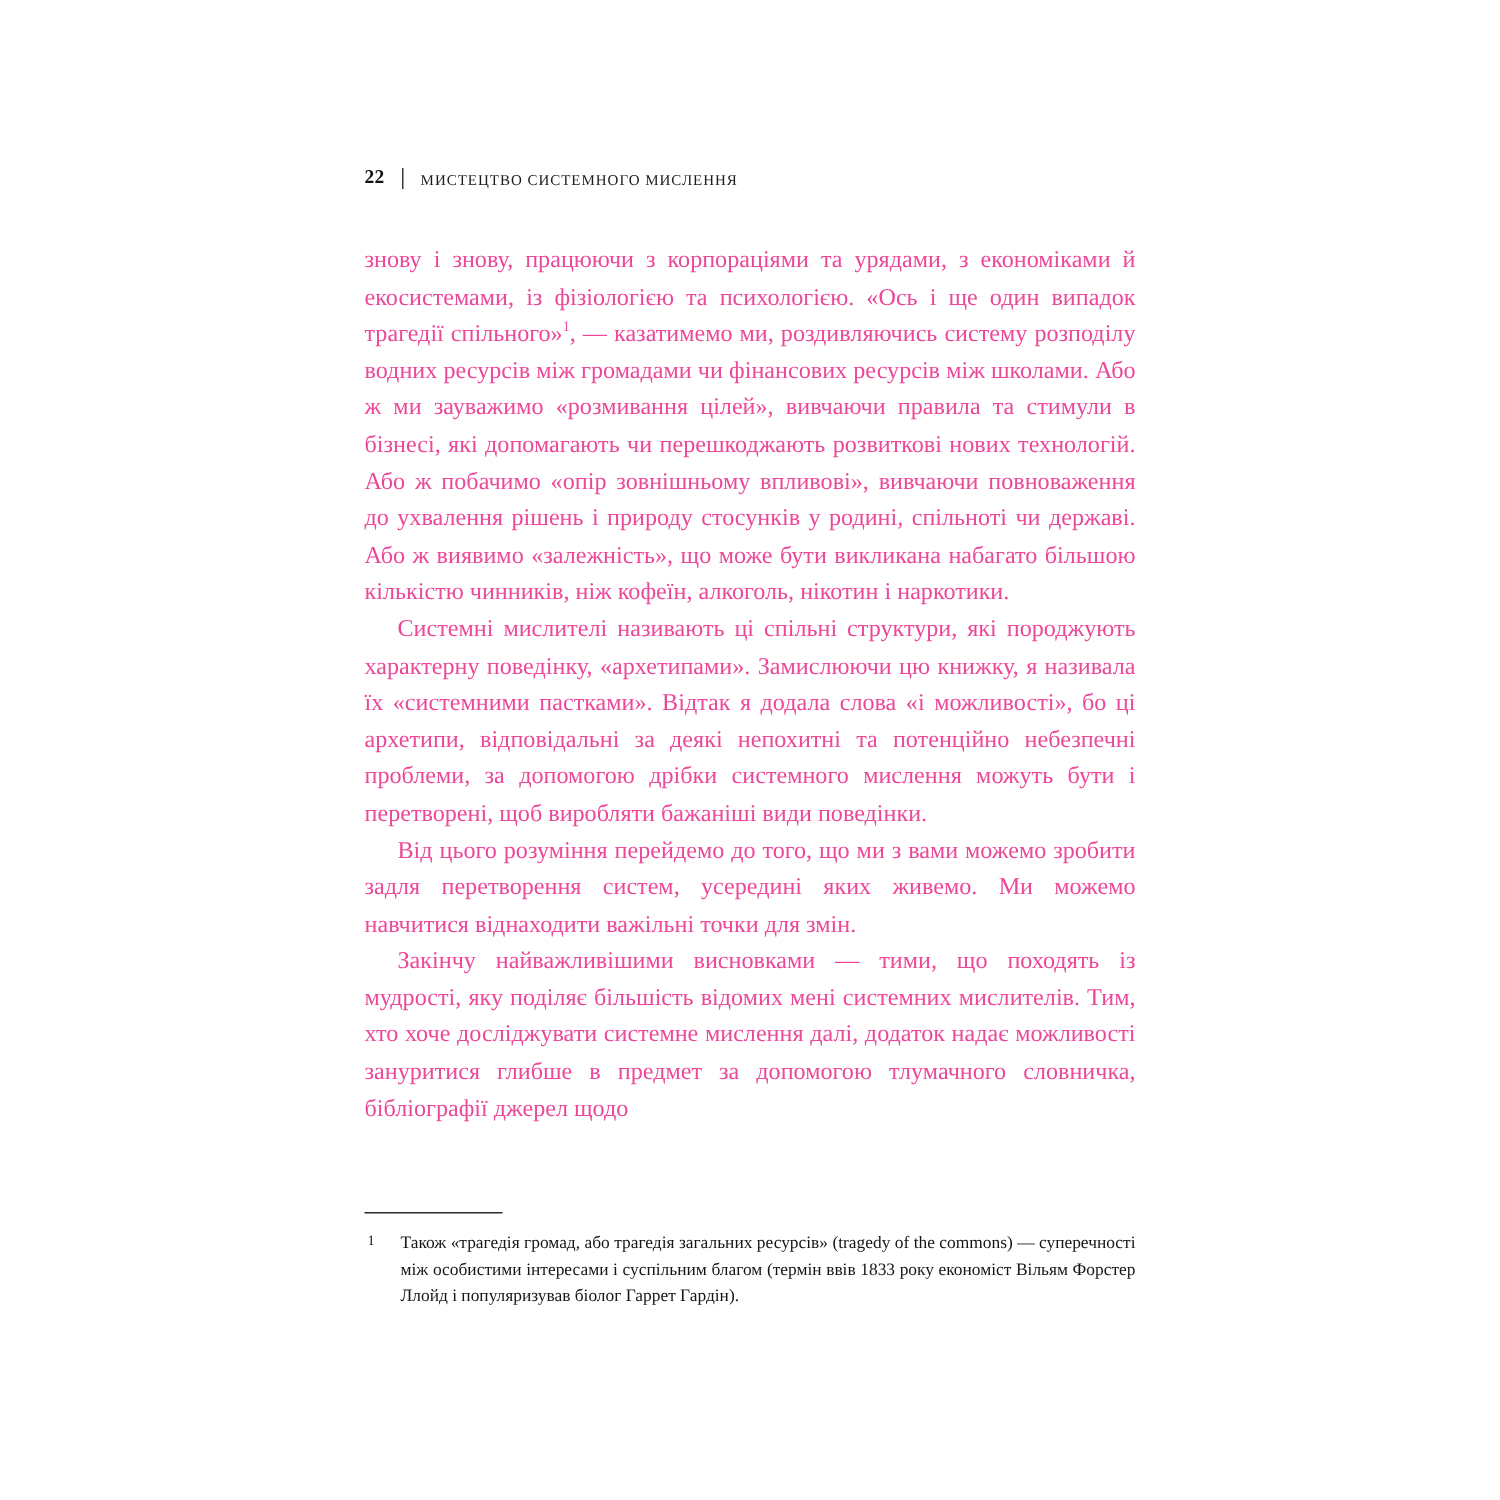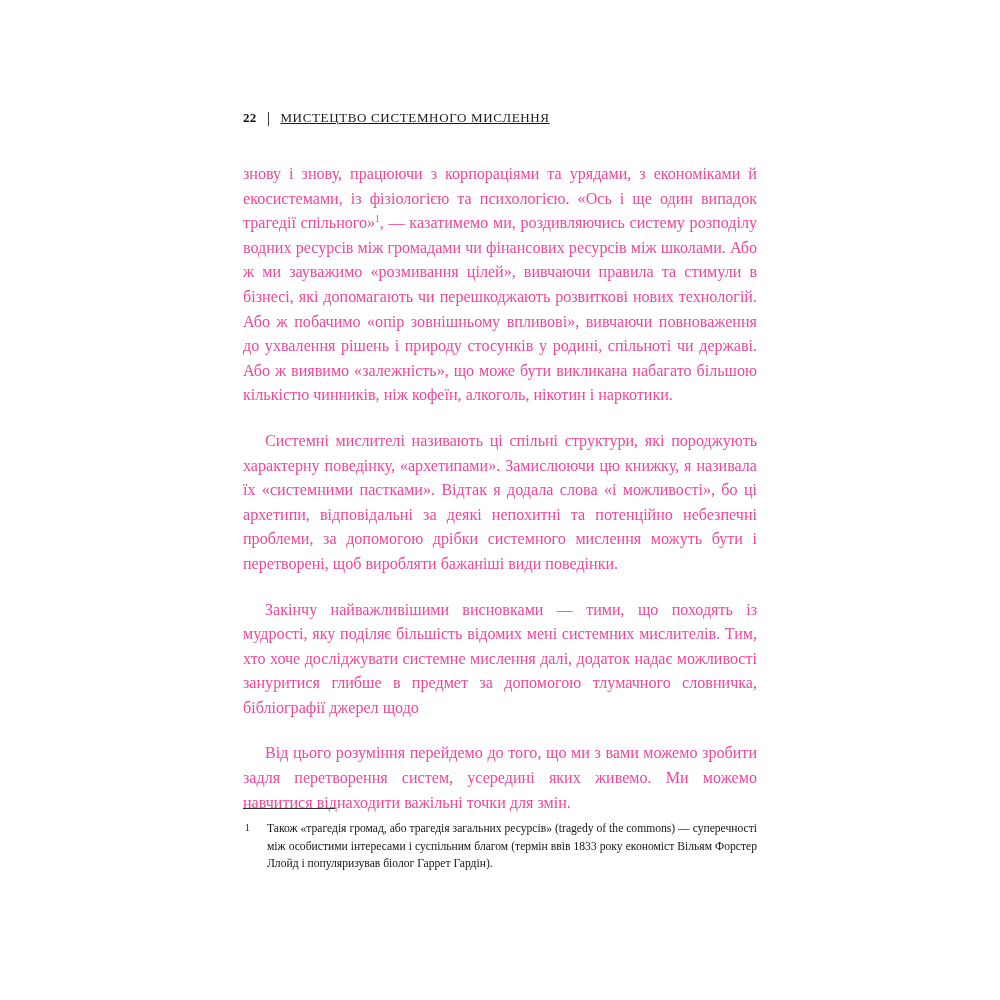--- a/index.html
+++ b/index.html
@@ -40,38 +40,36 @@
     letter-spacing: 0.2px;
   }
   .runhead .rule {
     width: 1px;
     height: 14px;
     background: #3a3a3a;
     margin: 0 11px 0 12px;
   }
   .runhead .title {
     font-family: "Liberation Serif", serif;
-    font-size: 13px;
+    font-size: 10px;
     letter-spacing: 0.65px;
     color: #1b1b1b;
     text-transform: uppercase;
-    text-decoration: underline;
   }
   .body-text p {
     margin: 0;
     font-size: 16.1px;
     line-height: 24.6px;
     text-align: justify;
     text-justify: inter-word;
     color: #ec4899;
     hyphens: manual;
   }
   .body-text p.indent {
     text-indent: 22px;
-    margin-top: 21px;
   }
   sup.fnref {
     font-size: 9.5px;
     vertical-align: super;
     line-height: 0;
   }
   .footnote-area {
     position: absolute;
     left: 243px;
     top: 808px;
@@ -107,22 +105,22 @@
 
     <div class="runhead">
       <span class="folio">22</span>
       <span class="rule"></span>
       <span class="title">Мистецтво системного мислення</span>
     </div>
 
     <div class="body-text">
       <p><span>знову і знову, працюючи з корпораціями та урядами, з економіками й екосистемами, із фізіологією та психологією. «Ось і ще один випадок трагедії спільного»</span><sup class="fnref">1</sup><span>, — казатимемо ми, роздивляючись систему розподілу водних ресурсів між громадами чи фінансових ресурсів між школами. Або ж ми зауважимо «розмивання цілей», вивчаючи правила та стимули в бізнесі, які допомагають чи перешкоджають розвиткові нових технологій. Або ж побачимо «опір зовнішньому впливові», вивчаючи повноваження до ухвалення рішень і природу стосунків у родині, спільноті чи державі. Або ж виявимо «залежність», що може бути викликана набагато більшою кількістю чинників, ніж кофеїн, алкоголь, нікотин і наркотики.</span></p>
       <p class="indent">Системні мислителі називають ці спільні структури, які породжують характерну поведінку, «архетипами». Замислюючи цю книжку, я називала їх «системними пастками». Відтак я додала слова «і можливості», бо ці архетипи, відповідальні за деякі непохитні та потенційно небезпечні проблеми, за допомогою дрібки системного мислення можуть бути і перетворені, щоб виробляти бажаніші види поведінки.</p>
+      <p class="indent">Від цього розуміння перейдемо до того, що ми з вами можемо зробити задля перетворення систем, усередині яких живемо. Ми можемо навчитися віднаходити важільні точки для змін.</p>
       <p class="indent">Закінчу найважливішими висновками — тими, що походять із мудрості, яку поділяє більшість відомих мені системних мислителів. Тим, хто хоче досліджувати системне мислення далі, додаток надає можливості зануритися глибше в предмет за допомогою тлумачного словничка, бібліографії джерел щодо</p>
-      <p class="indent">Від цього розуміння перейдемо до того, що ми з вами можемо зробити задля перетворення систем, усередині яких живемо. Ми можемо навчитися віднаходити важільні точки для змін.</p>
     </div>
 
   </div>
 
   <div class="footnote-area">
     <div class="footnote-rule"></div>
     <div class="footnote">
       <span class="fn-num">1</span>
       <span>Також «трагедія громад, або трагедія загальних ресурсів» (tragedy of the commons) — суперечності між особистими інтересами і суспільним благом (термін ввів 1833 року економіст Вільям Форстер Ллойд і популяризував біолог Гаррет Гардін).</span>
     </div>

